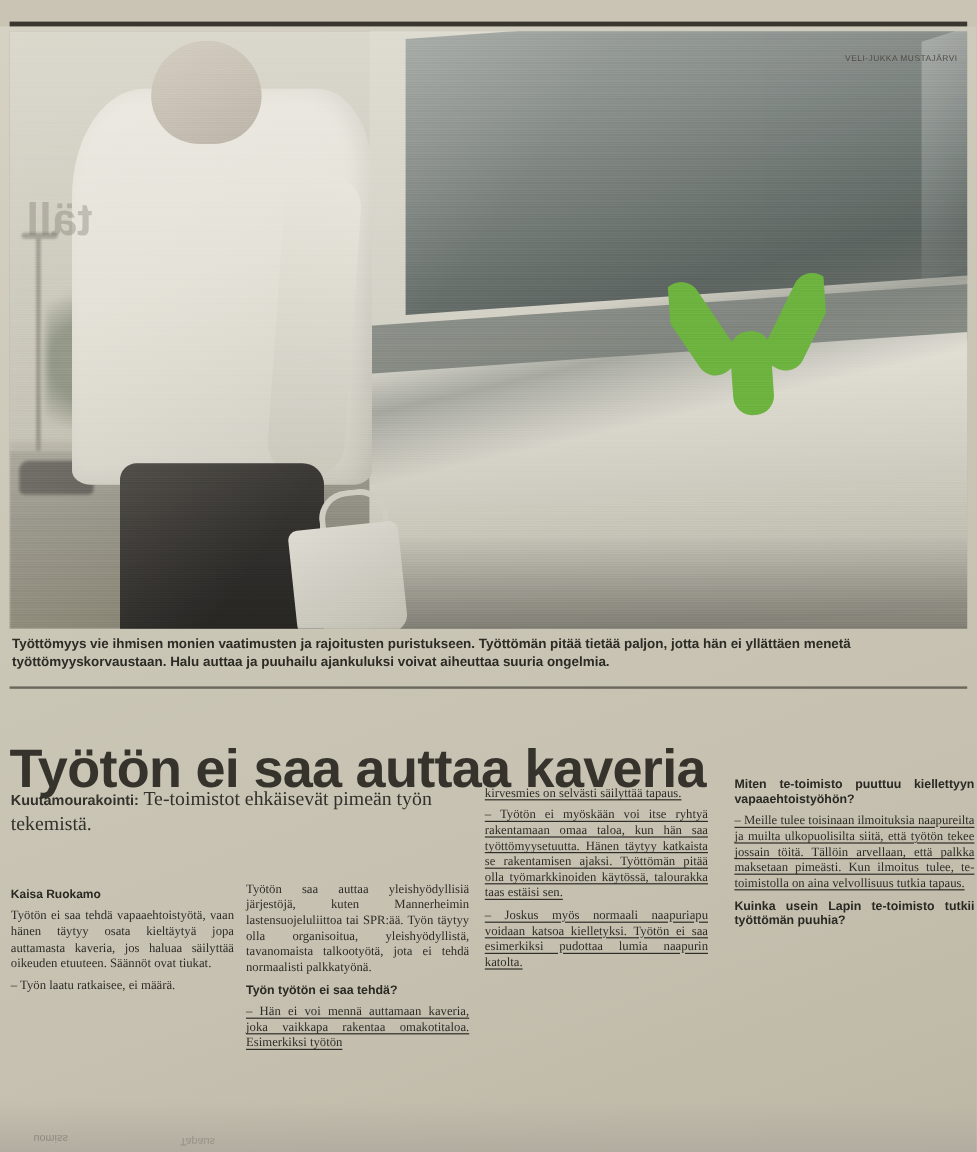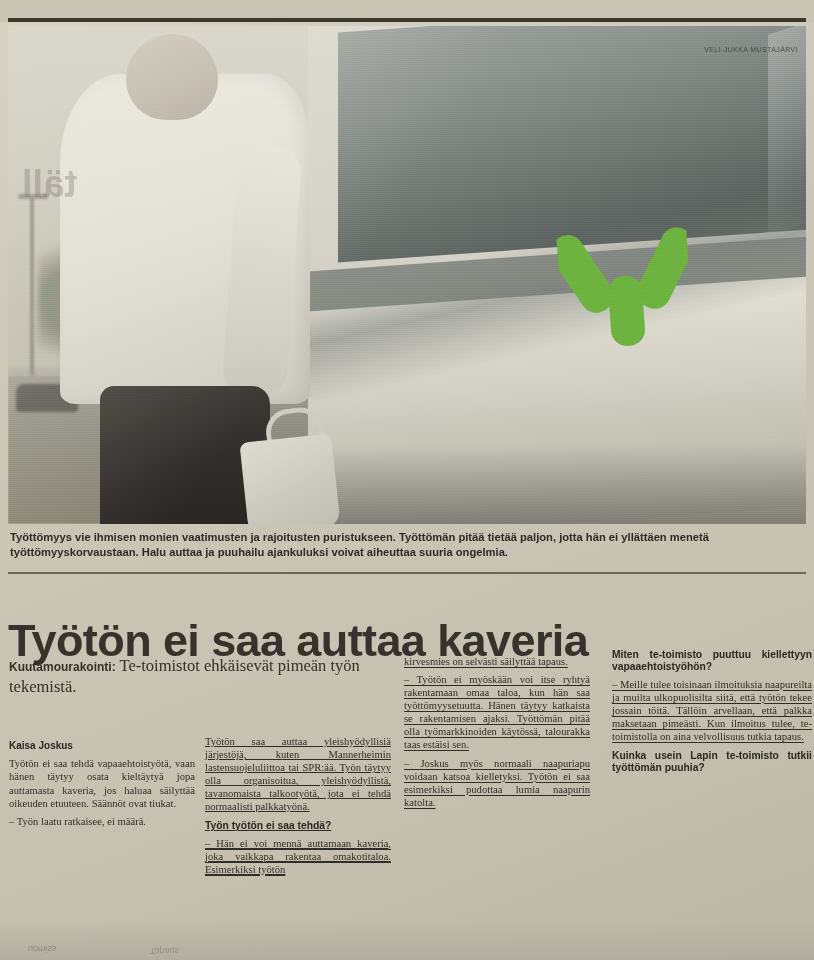--- a/index.html
+++ b/index.html
@@ -283,21 +283,21 @@
     color: #2a2823;
   }
   .byline {
     font-family: "Liberation Sans", sans-serif;
     font-weight: bold;
     font-size: 10px;
     margin: 0 0 6px 0;
     color: #2a2823;
   }
   .col1 { left: 9px;   width: 186px; }
-  .col2 { left: 205px; width: 186px; top: 735px; text-decoration: underline; }
+  .col2 { left: 205px; width: 186px; top: 735px; }
   .col3 { left: 404px; width: 186px; top: 655px; }
   .col4 { left: 600px; width: 200px; top: 642px; margin-left: 12px; }
 
   .ul { text-decoration: underline; text-decoration-thickness: 1px; text-underline-offset: 2px; }
 
   
   .bottom-strip {
     position: absolute;
     left: 0; bottom: 0; width: 814px; height: 42px;
     background: linear-gradient(180deg, rgba(190,186,174,0), rgba(176,171,158,.9));
@@ -387,21 +387,21 @@
   <div class="caption">Työttömyys vie ihmisen monien vaatimusten ja rajoitusten puristukseen. Työttömän pitää tietää paljon, jotta hän ei yllättäen menetä työttömyyskorvaustaan. Halu auttaa ja puuhailu ajankuluksi voivat aiheuttaa suuria ongelmia.</div>
   <div class="cap-rule"></div>
 
   <h1 class="headline">Työtön ei saa auttaa kaveria</h1>
 
   <div class="standfirst">
     <b>Kuutamourakointi:</b><span> Te-toimistot ehkäisevät pimeän työn tekemistä.</span>
   </div>
 
   <div class="col col1">
-    <p class="byline">Kaisa Joskus</p>
+    <p class="byline">Kaisa Ruokamo</p>
     <p>Työtön ei saa tehdä vapaaehtoistyötä, vaan hänen täytyy osata kieltäytyä jopa auttamasta kaveria, jos haluaa säilyttää oikeuden etuuteen. Säännöt ovat tiukat.</p>
     <p>– Työn laatu ratkaisee, ei määrä.</p>
   </div>
 
   <div class="col col2">
     <p>Työtön saa auttaa yleishyödyllisiä järjestöjä, kuten Mannerheimin lastensuojeluliittoa tai SPR:ää. Työn täytyy olla organisoitua, yleishyödyllistä, tavanomaista talkootyötä, jota ei tehdä normaalisti palkkatyönä.</p>
     <p class="sub">Työn työtön ei saa tehdä?</p>
     <p class="ul">– Hän ei voi mennä auttamaan kaveria, joka vaikkapa rakentaa omakotitaloa. Esimerkiksi työtön</p>
   </div>
 

